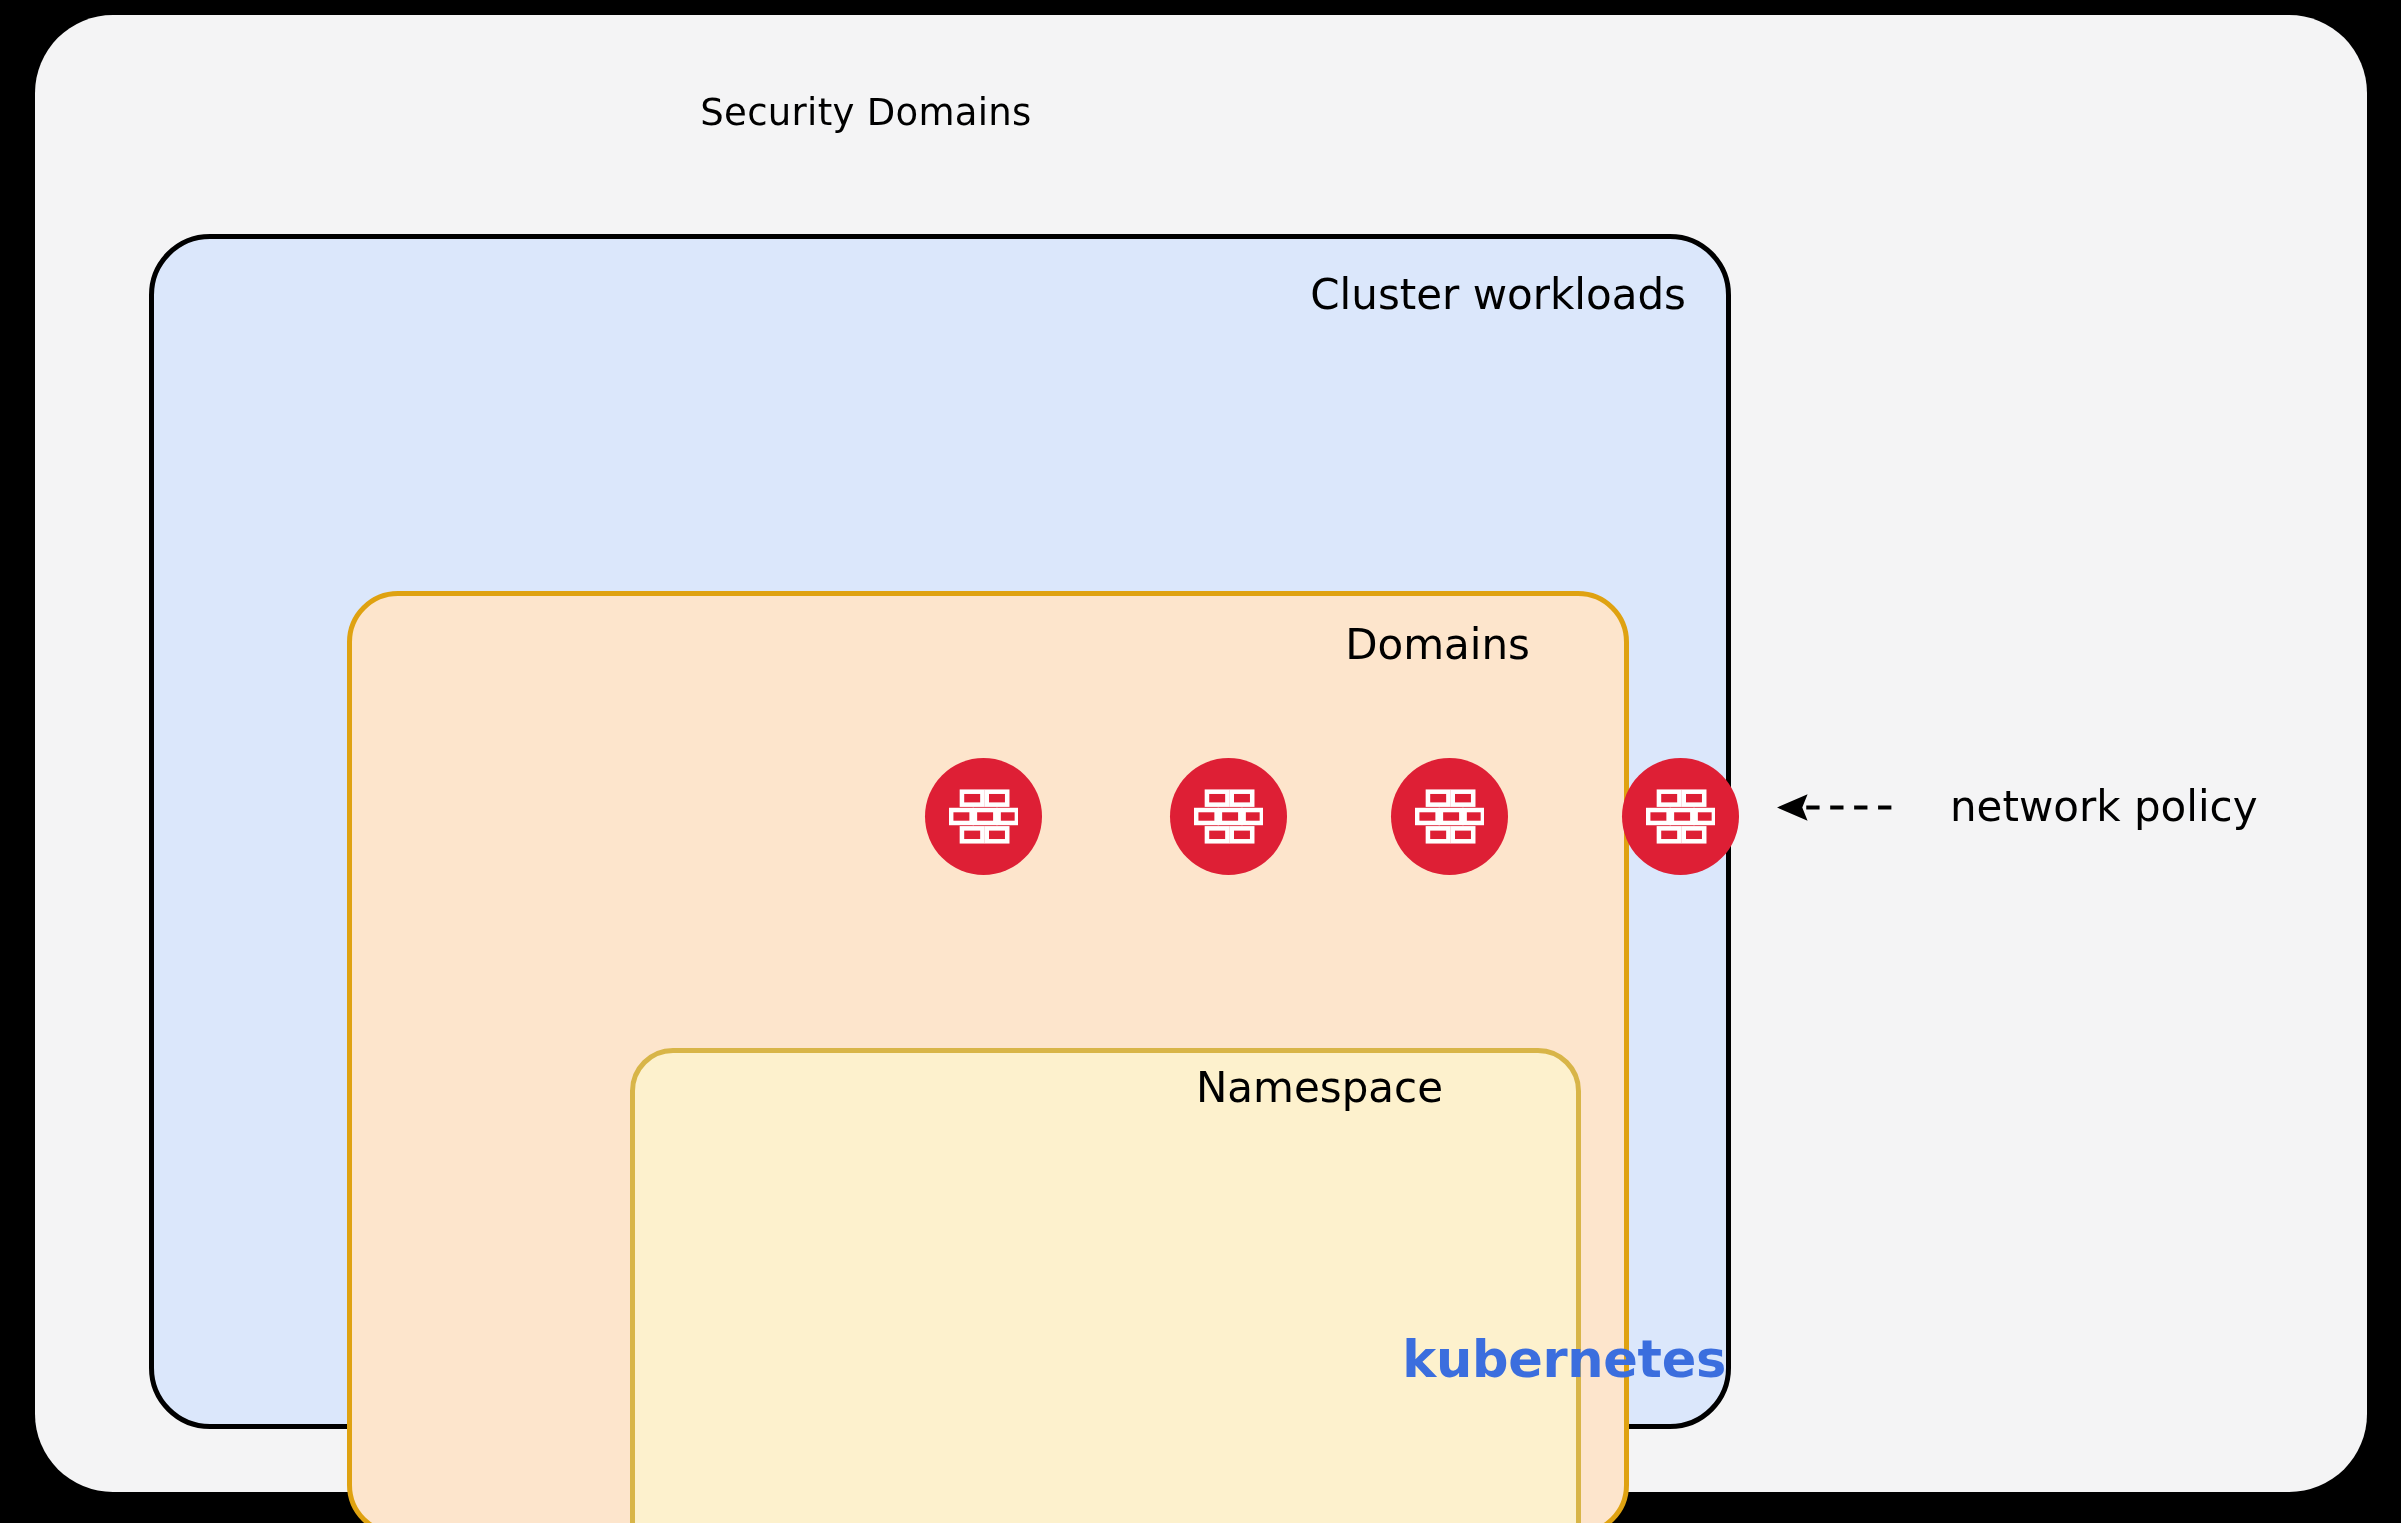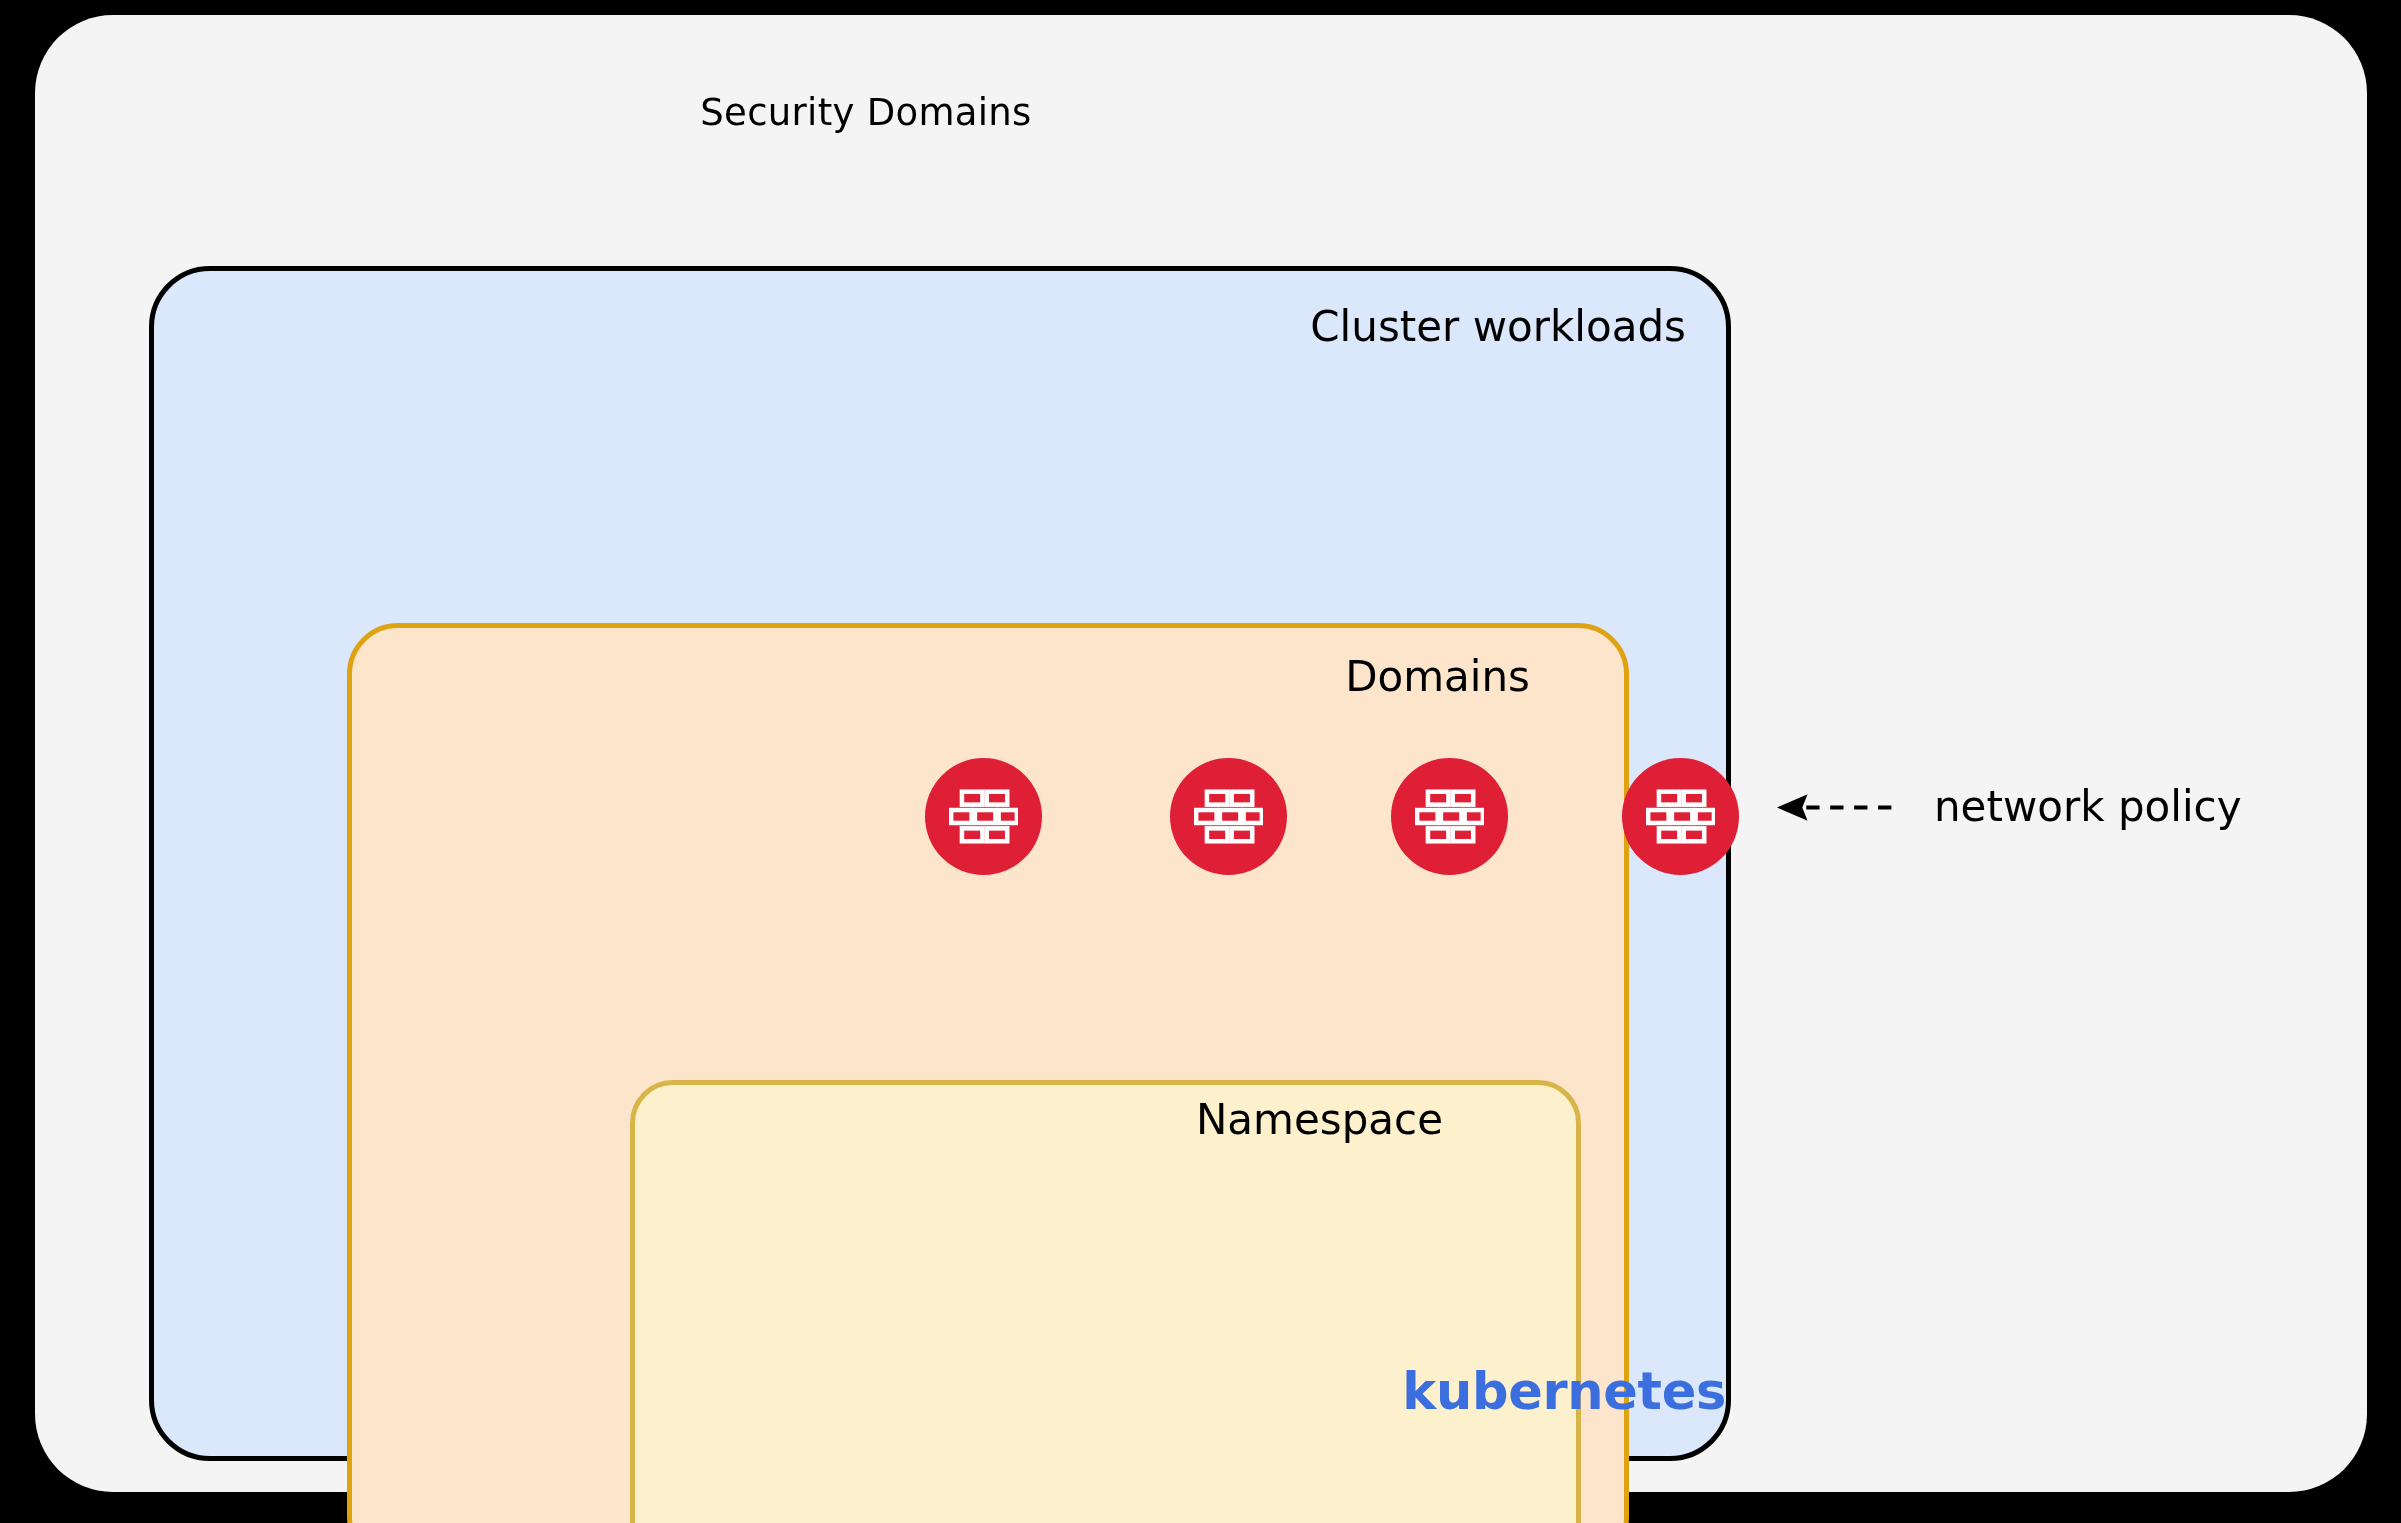--- a/index.html
+++ b/index.html
@@ -54,21 +54,20 @@
 
   
   #box-cluster-workloads {
     left: 114px;
     top: 219px;
     width: 1582px;
     height: 1195px;
     background: #dbe7fb;
     border: 5.3px solid #000000;
     border-radius: 61px;
-    margin-top: 32px;
   }
   #label-cluster-workloads {
     right: 40px;
     top: 35px;
   }
 
   
   #box-tenant {
     left: 193px;
     top: 352px;
@@ -138,21 +137,21 @@
     display: flex;
     align-items: center;
     height: 53px;
   }
   #policy-arrow {
     width: 133px;
     height: 31px;
     display: block;
   }
   #policy-annotation-label {
-    margin-left: 24px;
+    margin-left: 40px;
     font-size: 42px;
     color: #000000;
     white-space: nowrap;
     line-height: 1;
   }
 </style>
 </head>
 <body>
 
 <div id="outer-panel">

